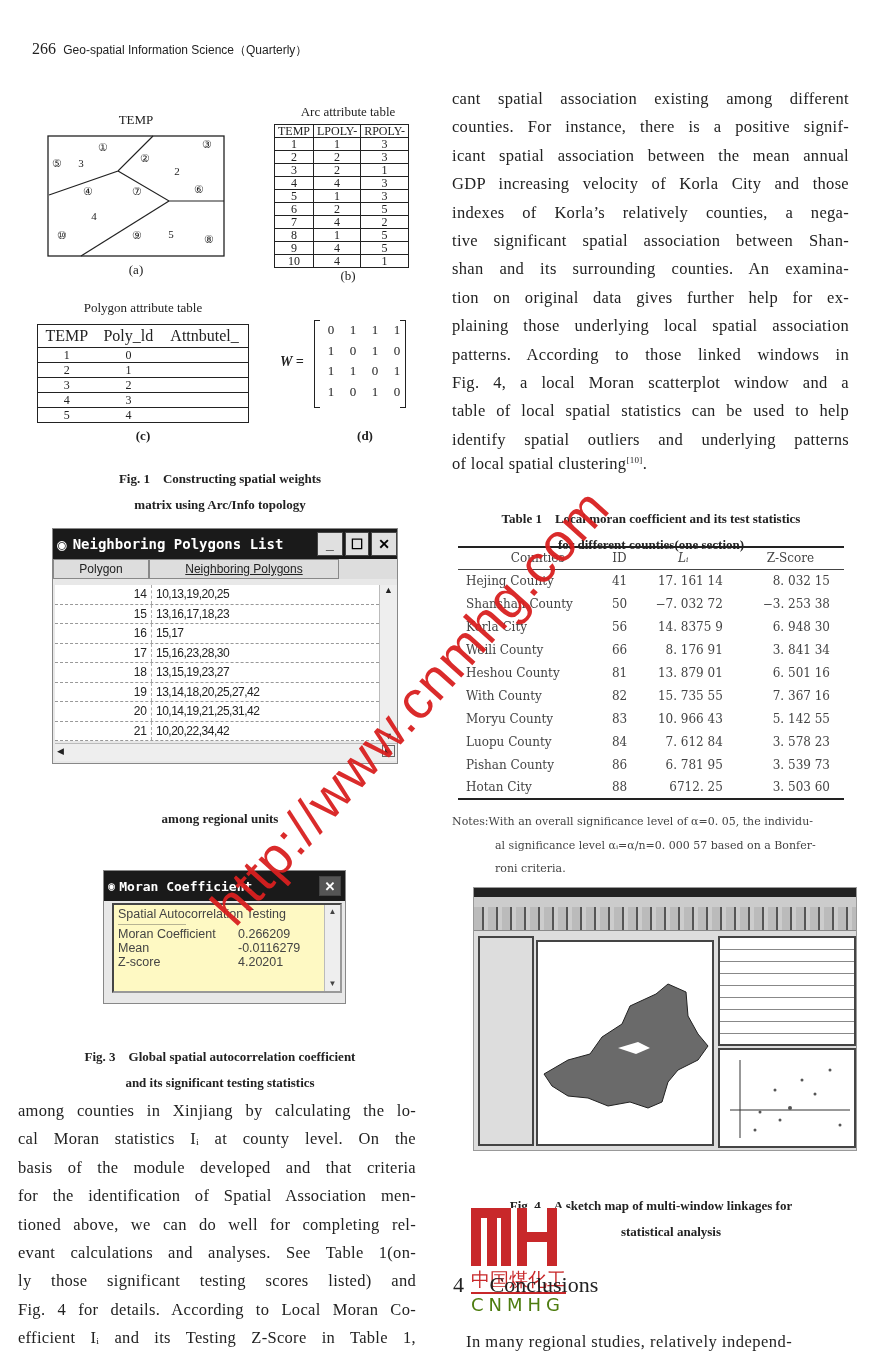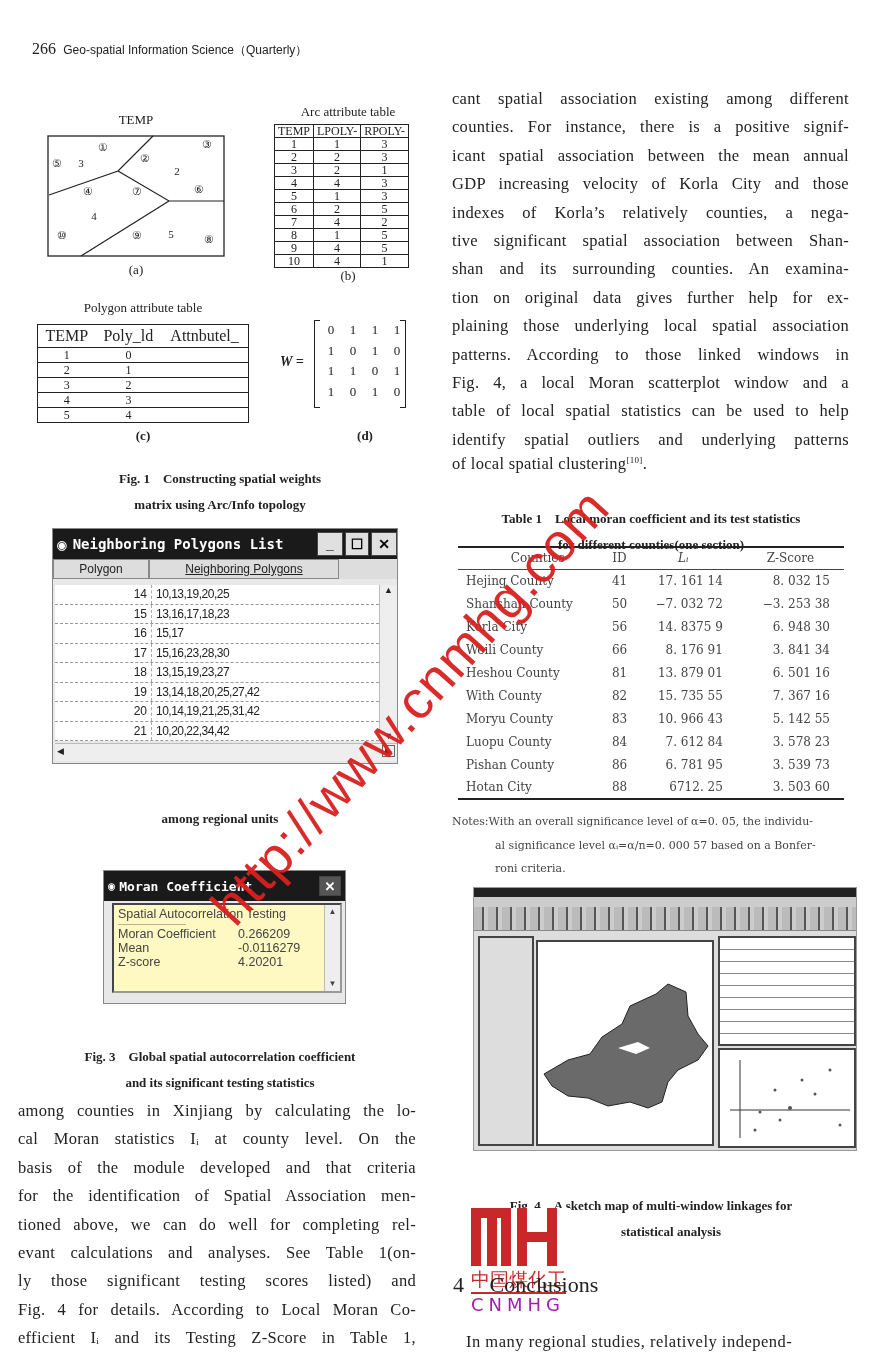--- a/index.html
+++ b/index.html
@@ -54,21 +54,21 @@
   .notes { left: 452px; top: 810px; width: 400px; font-family: "DejaVu Serif", serif; font-size: 11px; color: #444; line-height: 23.5px; }
   .notes .ind { padding-left: 43px; display: block; }
   
   .f4 { left: 473px; top: 887px; width: 384px; height: 264px; background: #ddd; border: 1px solid #999; }
   .f4 .tb { background: #222; height: 9px; }
   .f4 .menu { height: 10px; background: #ccc; }
   .f4 .tools { height: 24px; background: #c8c8c8; border-bottom: 1px solid #888; }
   .f4 .pane { position: absolute; background: #fff; border: 2px solid #444; }
   .logo { left: 471px; top: 1208px; }
   .logo .cn { font-family: "DejaVu Sans", sans-serif; font-size: 19px; color: #c8282a; }
-  .logo .en { font-family: "DejaVu Sans", sans-serif; font-size: 18px; color: #a21caf; letter-spacing: 5px; }
+  .logo .en { font-family: "DejaVu Sans", sans-serif; font-size: 18px; color: #4d7c0f; letter-spacing: 5px; }
   .sec { left: 453px; top: 1272px; font-size: 22px; }
   .watermark { pointer-events: none; color: #d92020; font-family: "Liberation Sans", sans-serif; font-size: 54px; transform: rotate(-48deg); transform-origin: left top; left: 198px; top: 895px; white-space: nowrap; letter-spacing: 1px; opacity: 0.95; }
 </style>
 </head>
 <body>
 
 <div class="abs header">
   <span class="pg">266</span>
   <span class="jt">Geo-spatial Information Science（Quarterly）</span>
 </div>

